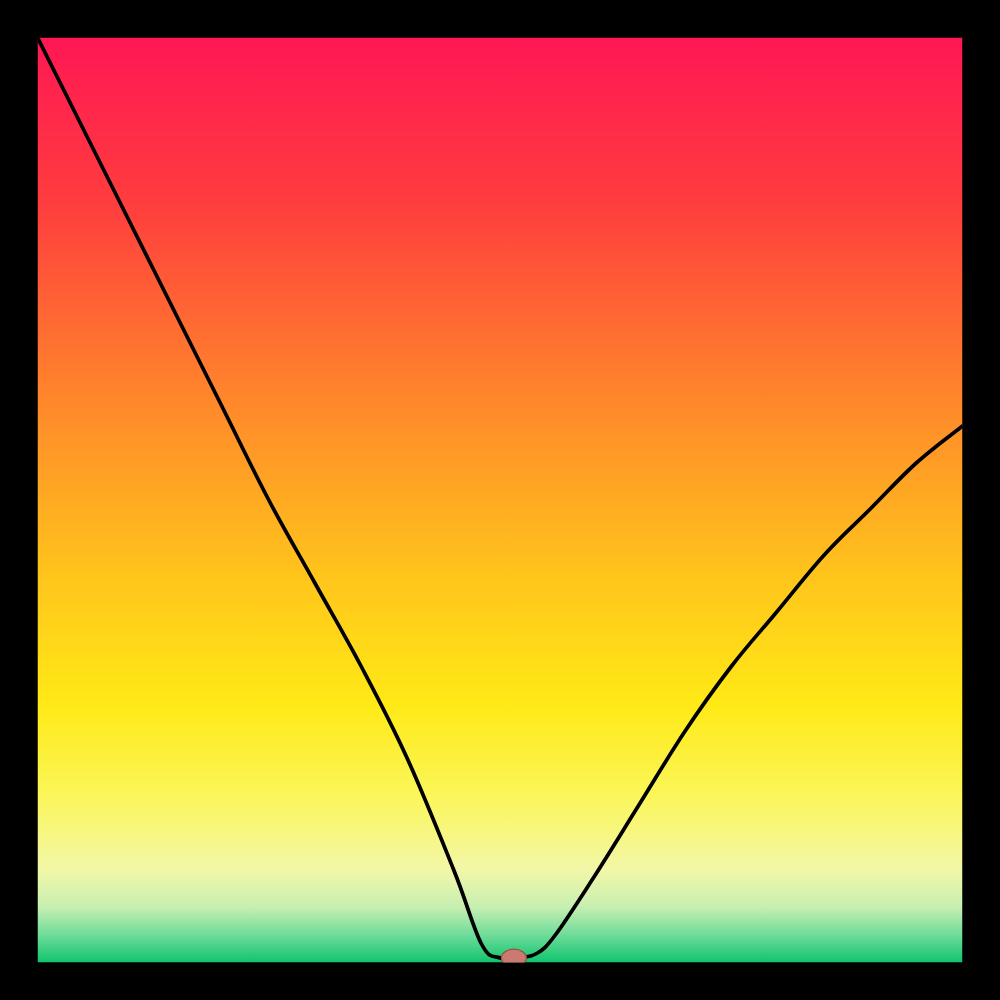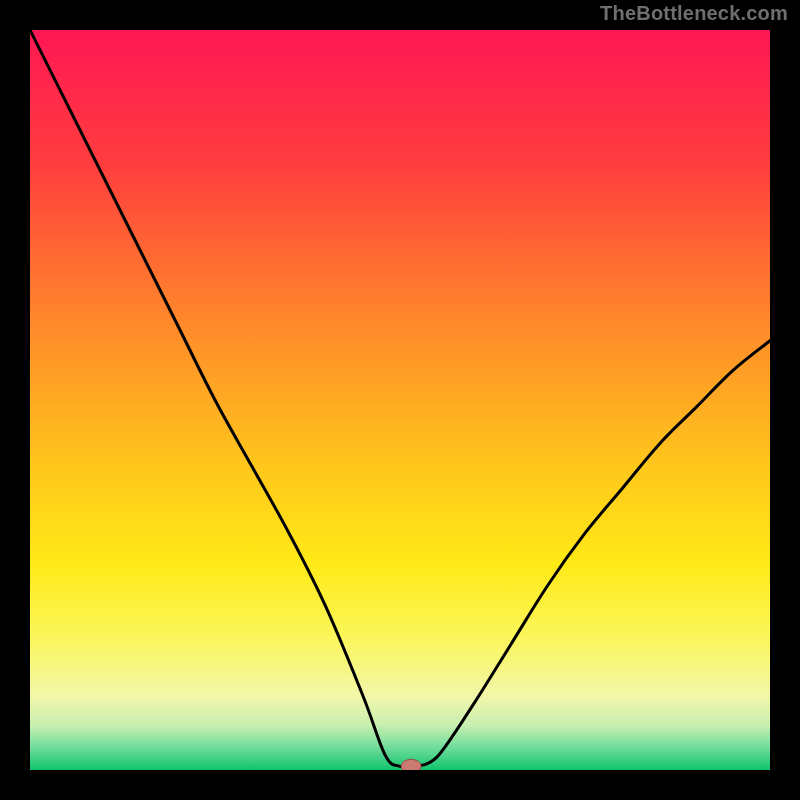--- a/index.html
+++ b/index.html
@@ -32,21 +32,20 @@
     top: 30px;
     width: 740px;
     height: 740px;
     display: block;
   }
 </style>
 </head>
 <body>
 <div class="frame">
 
-  <div class="attribution">TheBottleneck.com</div>
 
   <svg viewBox="0 0 740 740" preserveAspectRatio="none">
     <defs>
       <linearGradient id="bgGrad" x1="0" y1="0" x2="0" y2="1">
           <stop offset="0%" stop-color="#ff1754"></stop>
           <stop offset="18%" stop-color="#ff3d3e"></stop>
           <stop offset="40%" stop-color="#ff8a2a"></stop>
           <stop offset="58%" stop-color="#ffc41c"></stop>
           <stop offset="72%" stop-color="#ffe916"></stop>
           <stop offset="82%" stop-color="#fbf65a"></stop>

